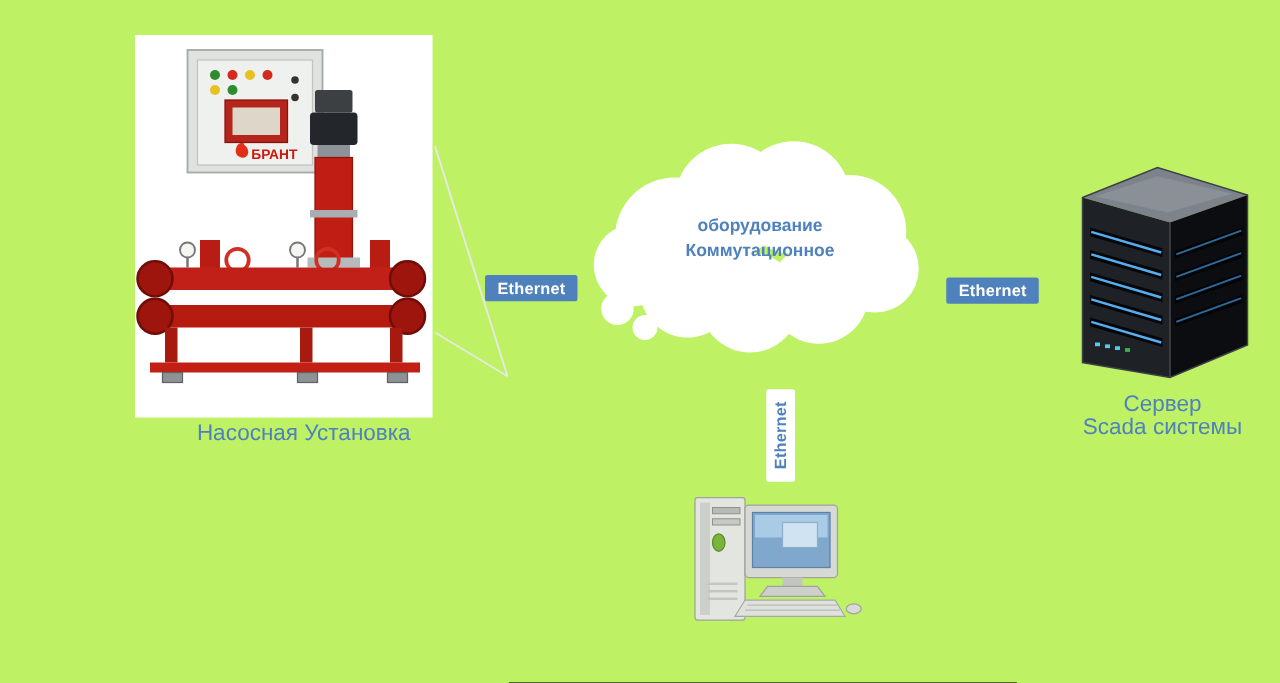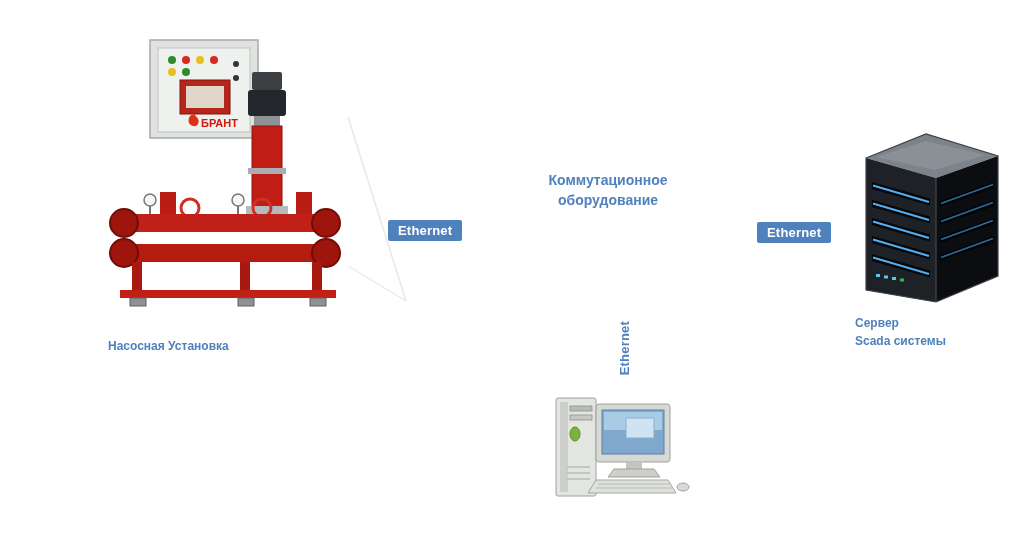--- a/index.html
+++ b/index.html
@@ -1,29 +1,29 @@
 <!DOCTYPE html>
 <html><head>
 <meta charset="utf-8">
 <style>
   html,body{margin:0;padding:0;background:#000;}
   .stage{
-    position:relative;width:1024px;height:546px;background:#ffffff;
+    position:relative;width:1024px;height:546px;background:#bef264;
     overflow:hidden;font-family:"Liberation Sans",sans-serif;
   }
   .art{position:absolute;left:0;top:0;}
   .node-label{
-    position:absolute;color:#4f81bd;font-weight:bold;font-size:12px;
-    line-height:18px;
+    position:absolute;color:#4f81bd;font-weight:normal;font-size:18px;
+    text-align:center;line-height:18px;
   }
   .cloud-label{
     position:absolute;left:488px;top:170px;width:240px;text-align:center;
     color:#4f81bd;font-weight:bold;font-size:14px;line-height:20px;
   }
-  .pump-label{left:108px;top:337px;width:238px;}
+  .pump-label{left:124px;top:337px;width:238px;}
   .server-label{left:855px;top:314px;width:150px;}
   .ws-label{left:543px;top:511px;width:150px;}
   .eth{
     position:absolute;background:#4f81bd;color:#ffffff;font-weight:bold;
     font-size:13px;padding:3px 10px;border-radius:2px;letter-spacing:.2px;margin-top:24px;
   }
   .eth-left{left:388px;top:196px;}
   .eth-right{left:757px;top:198px;}
   .eth-vertical{
     left:613px;top:287px;background:#ffffff;color:#4f81bd;
@@ -183,22 +183,22 @@
       <g>
         <polygon points="596,480 668,480 676,493 588,493" fill="#dfe1dc" stroke="#a5a8a3"></polygon>
         <line x1="598" y1="484" x2="670" y2="484" stroke="#b8bbb5" stroke-width="1"></line>
         <line x1="596" y1="488" x2="672" y2="488" stroke="#b8bbb5" stroke-width="1"></line>
       </g>
       <ellipse cx="683" cy="487" rx="6" ry="4" fill="#d8dad5" stroke="#a0a39e"></ellipse>
     </g>
   </svg>
 
   <div class="cloud-label">
+    <div>оборудование</div>
     <div>Коммутационное</div>
-    <div>оборудование</div>
   </div>
 
   <div class="node-label pump-label">Насосная Установка</div>
 
   <div class="node-label server-label">
     <div>Сервер</div>
     <div>Scada системы</div>
   </div>
 
 

